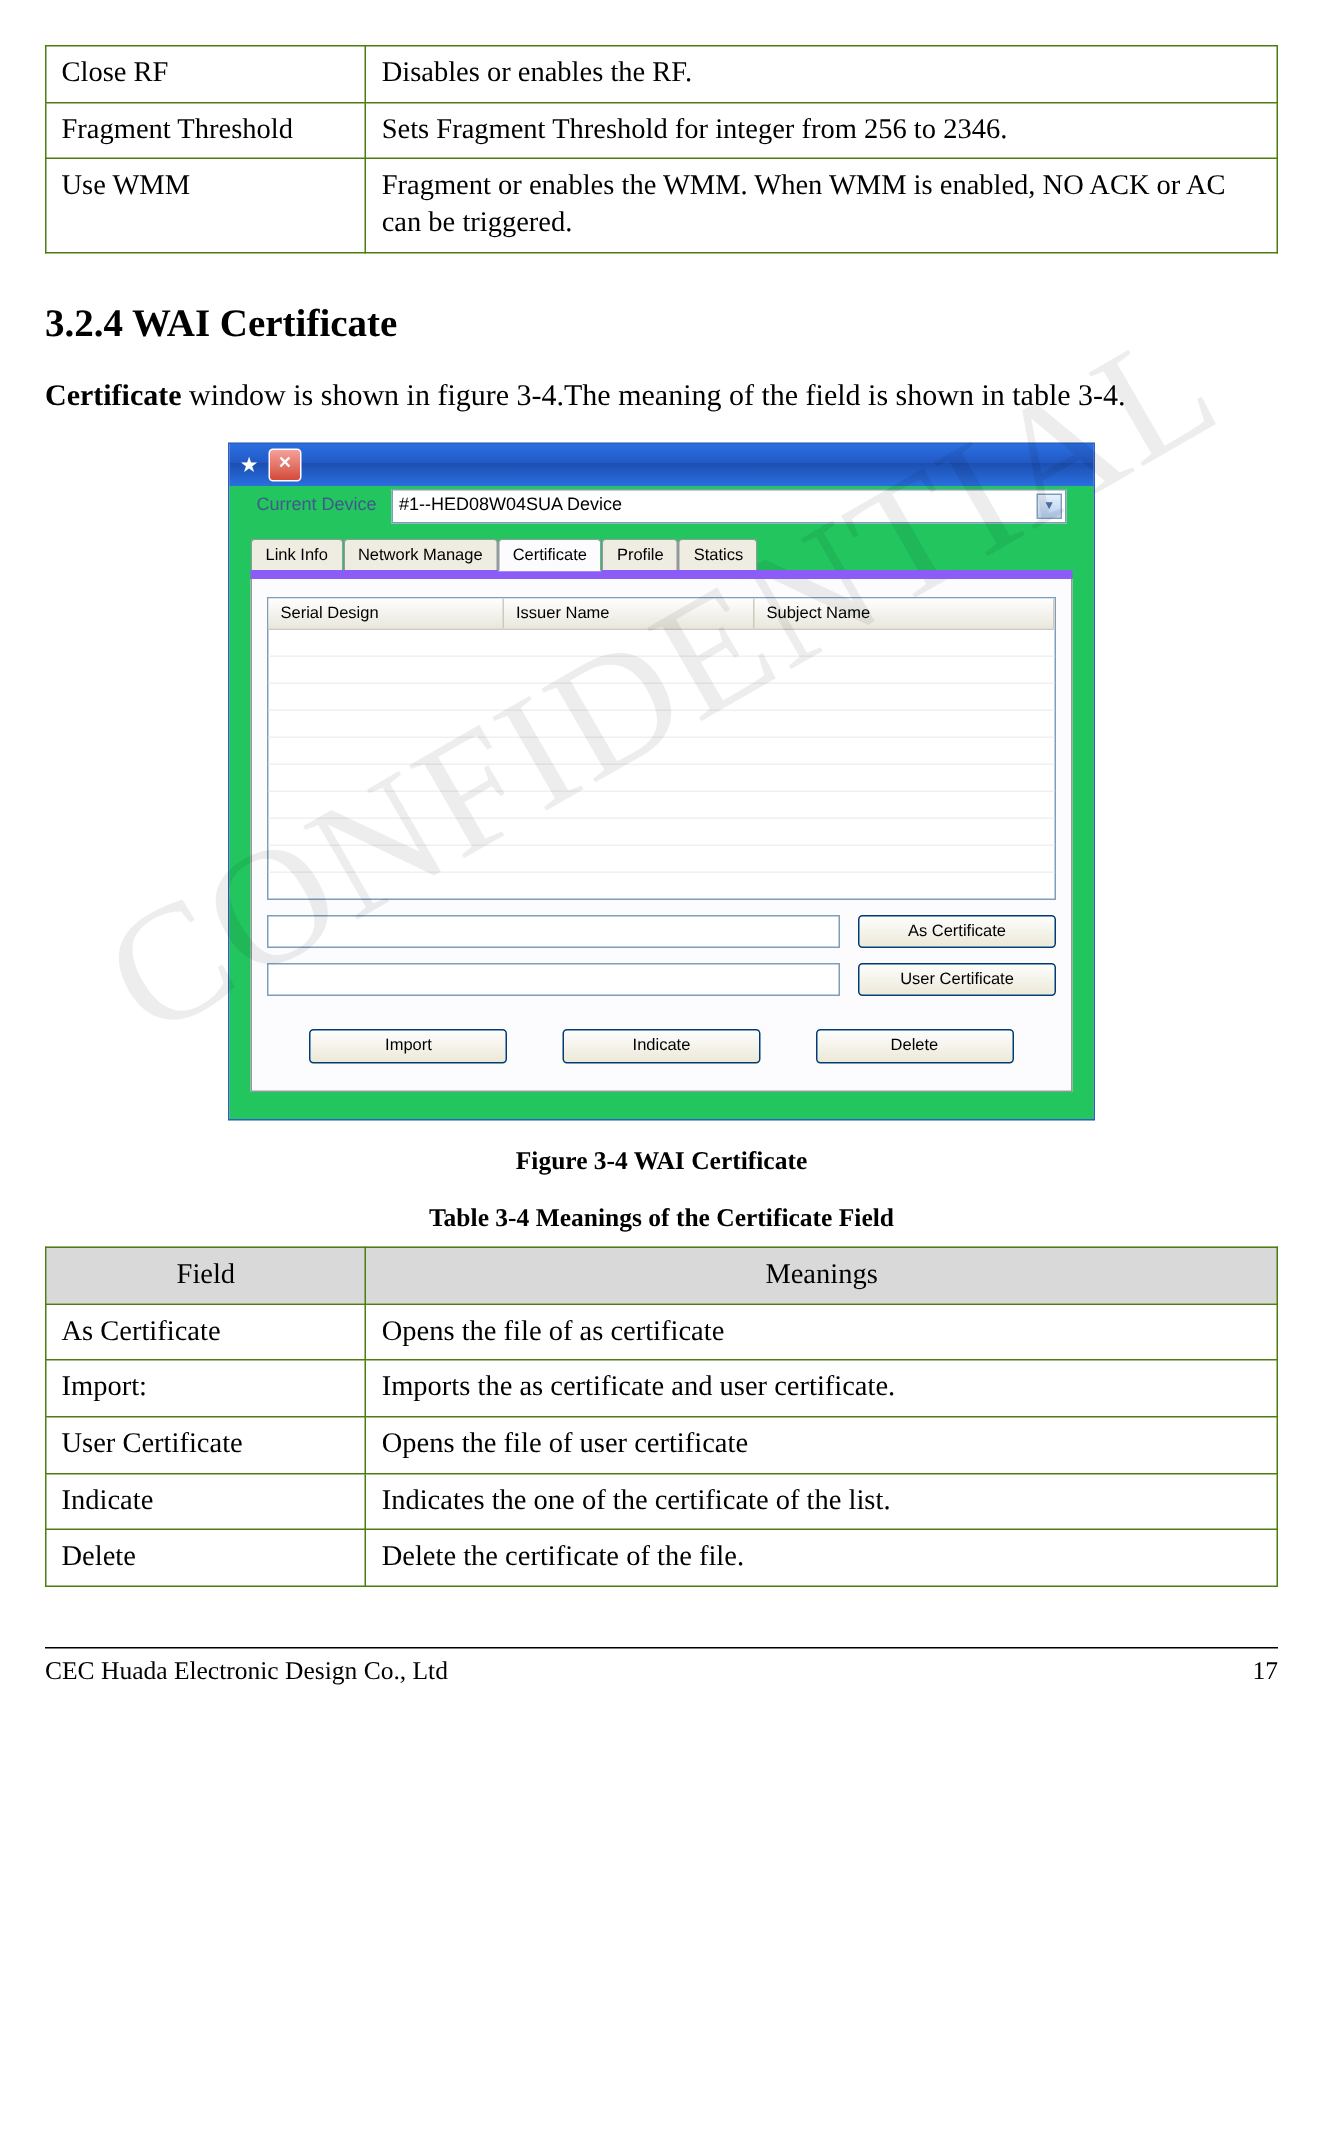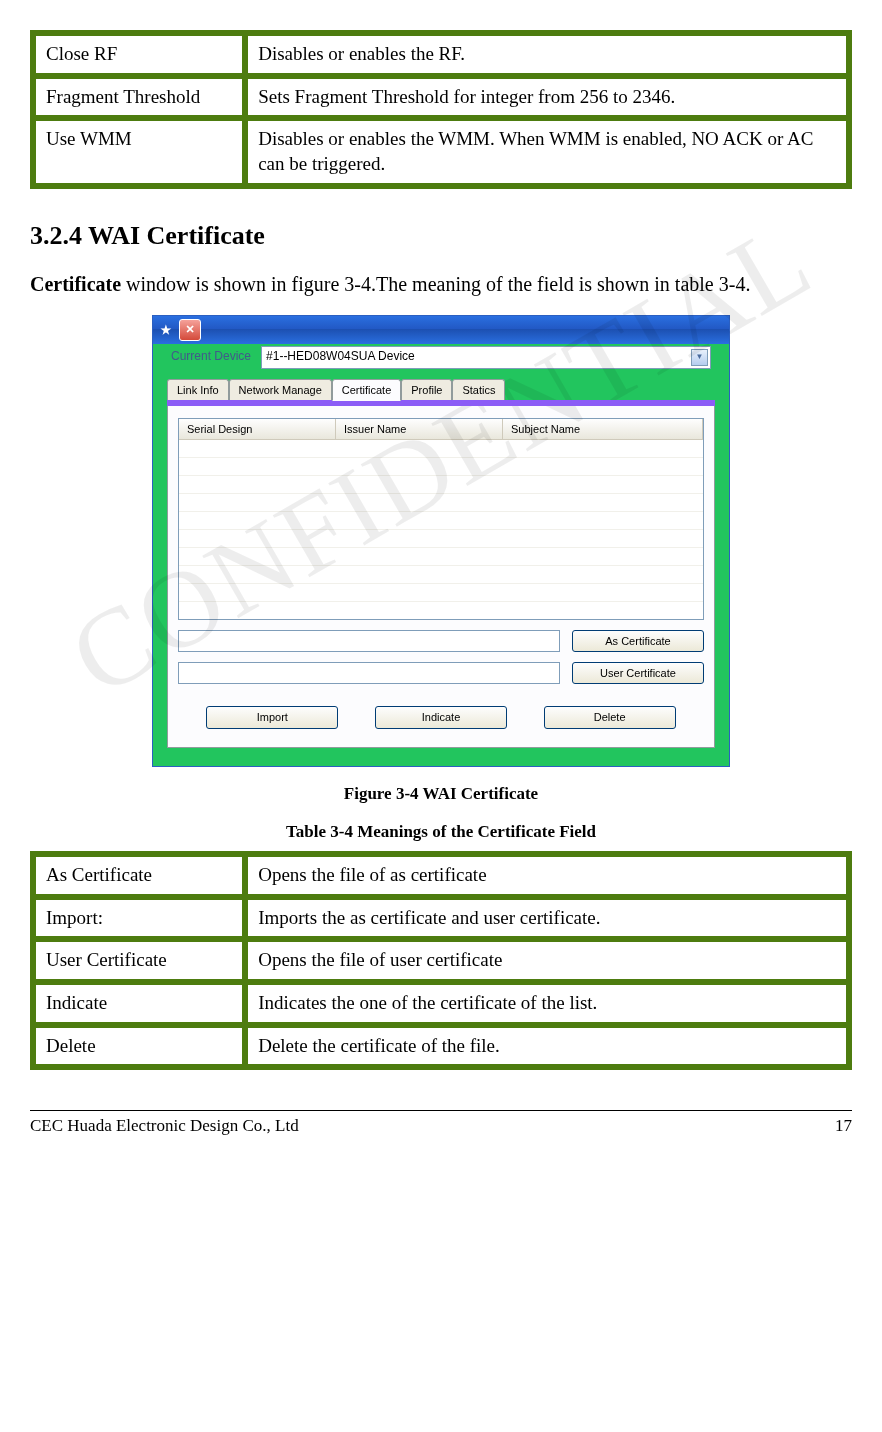--- a/index.html
+++ b/index.html
@@ -22,21 +22,21 @@
     font-weight: normal;
     letter-spacing: 2px;
     white-space: nowrap;
   }
   table.def-table {
     border-collapse: collapse;
     width: 100%;
     margin-bottom: 24px;
   }
   table.def-table td, table.def-table th {
-    border: 6px solid #4d7c0f;
+    border: 1px solid #4d7c0f;
     padding: 6px 10px;
     vertical-align: top;
     text-align: left;
     font-size: 19px;
   }
   table.def-table .col1 { width: 26%; }
   table.def-table th {
     background: #d9d9d9;
     font-weight: normal;
     text-align: center;
@@ -224,21 +224,21 @@
       <tr>
     <td class="col1">Close RF</td>
     <td>Disables or enables the RF.</td>
   </tr>
   <tr>
     <td class="col1">Fragment Threshold</td>
     <td>Sets Fragment Threshold for integer from 256 to 2346.</td>
   </tr>
   <tr>
     <td class="col1">Use WMM</td>
-    <td>Disables or enables the WMM. When WMM is enabled, NO ACK or AC can be triggered.</td>
+    <td>Fragment or enables the WMM. When WMM is enabled, NO ACK or AC can be triggered.</td>
   </tr>
 </tbody>
   </table>
 
 <h2 class="section">3.2.4 WAI Certificate</h2>
 
 <p class="body">
   <b>Certificate</b><span> window is shown in figure 3-4.The meaning of the field is shown in table 3-4.</span>
 </p>
 
@@ -298,20 +298,24 @@
       </div>
     </div>
   </div>
 </div>
 
 <div class="caption">Figure 3-4 WAI Certificate</div>
 <div class="caption">Table 3-4 Meanings of the Certificate Field</div>
 
 <table class="def-table">
   <tbody>
+      <tr>
+    <th class="col1">Field</th>
+    <th>Meanings</th>
+  </tr>
   <tr>
     <td class="col1">As Certificate</td>
     <td>Opens the file of as certificate</td>
   </tr>
   <tr>
     <td class="col1">Import:</td>
     <td>Imports the as certificate and user certificate.</td>
   </tr>
   <tr>
     <td class="col1">User Certificate</td>

